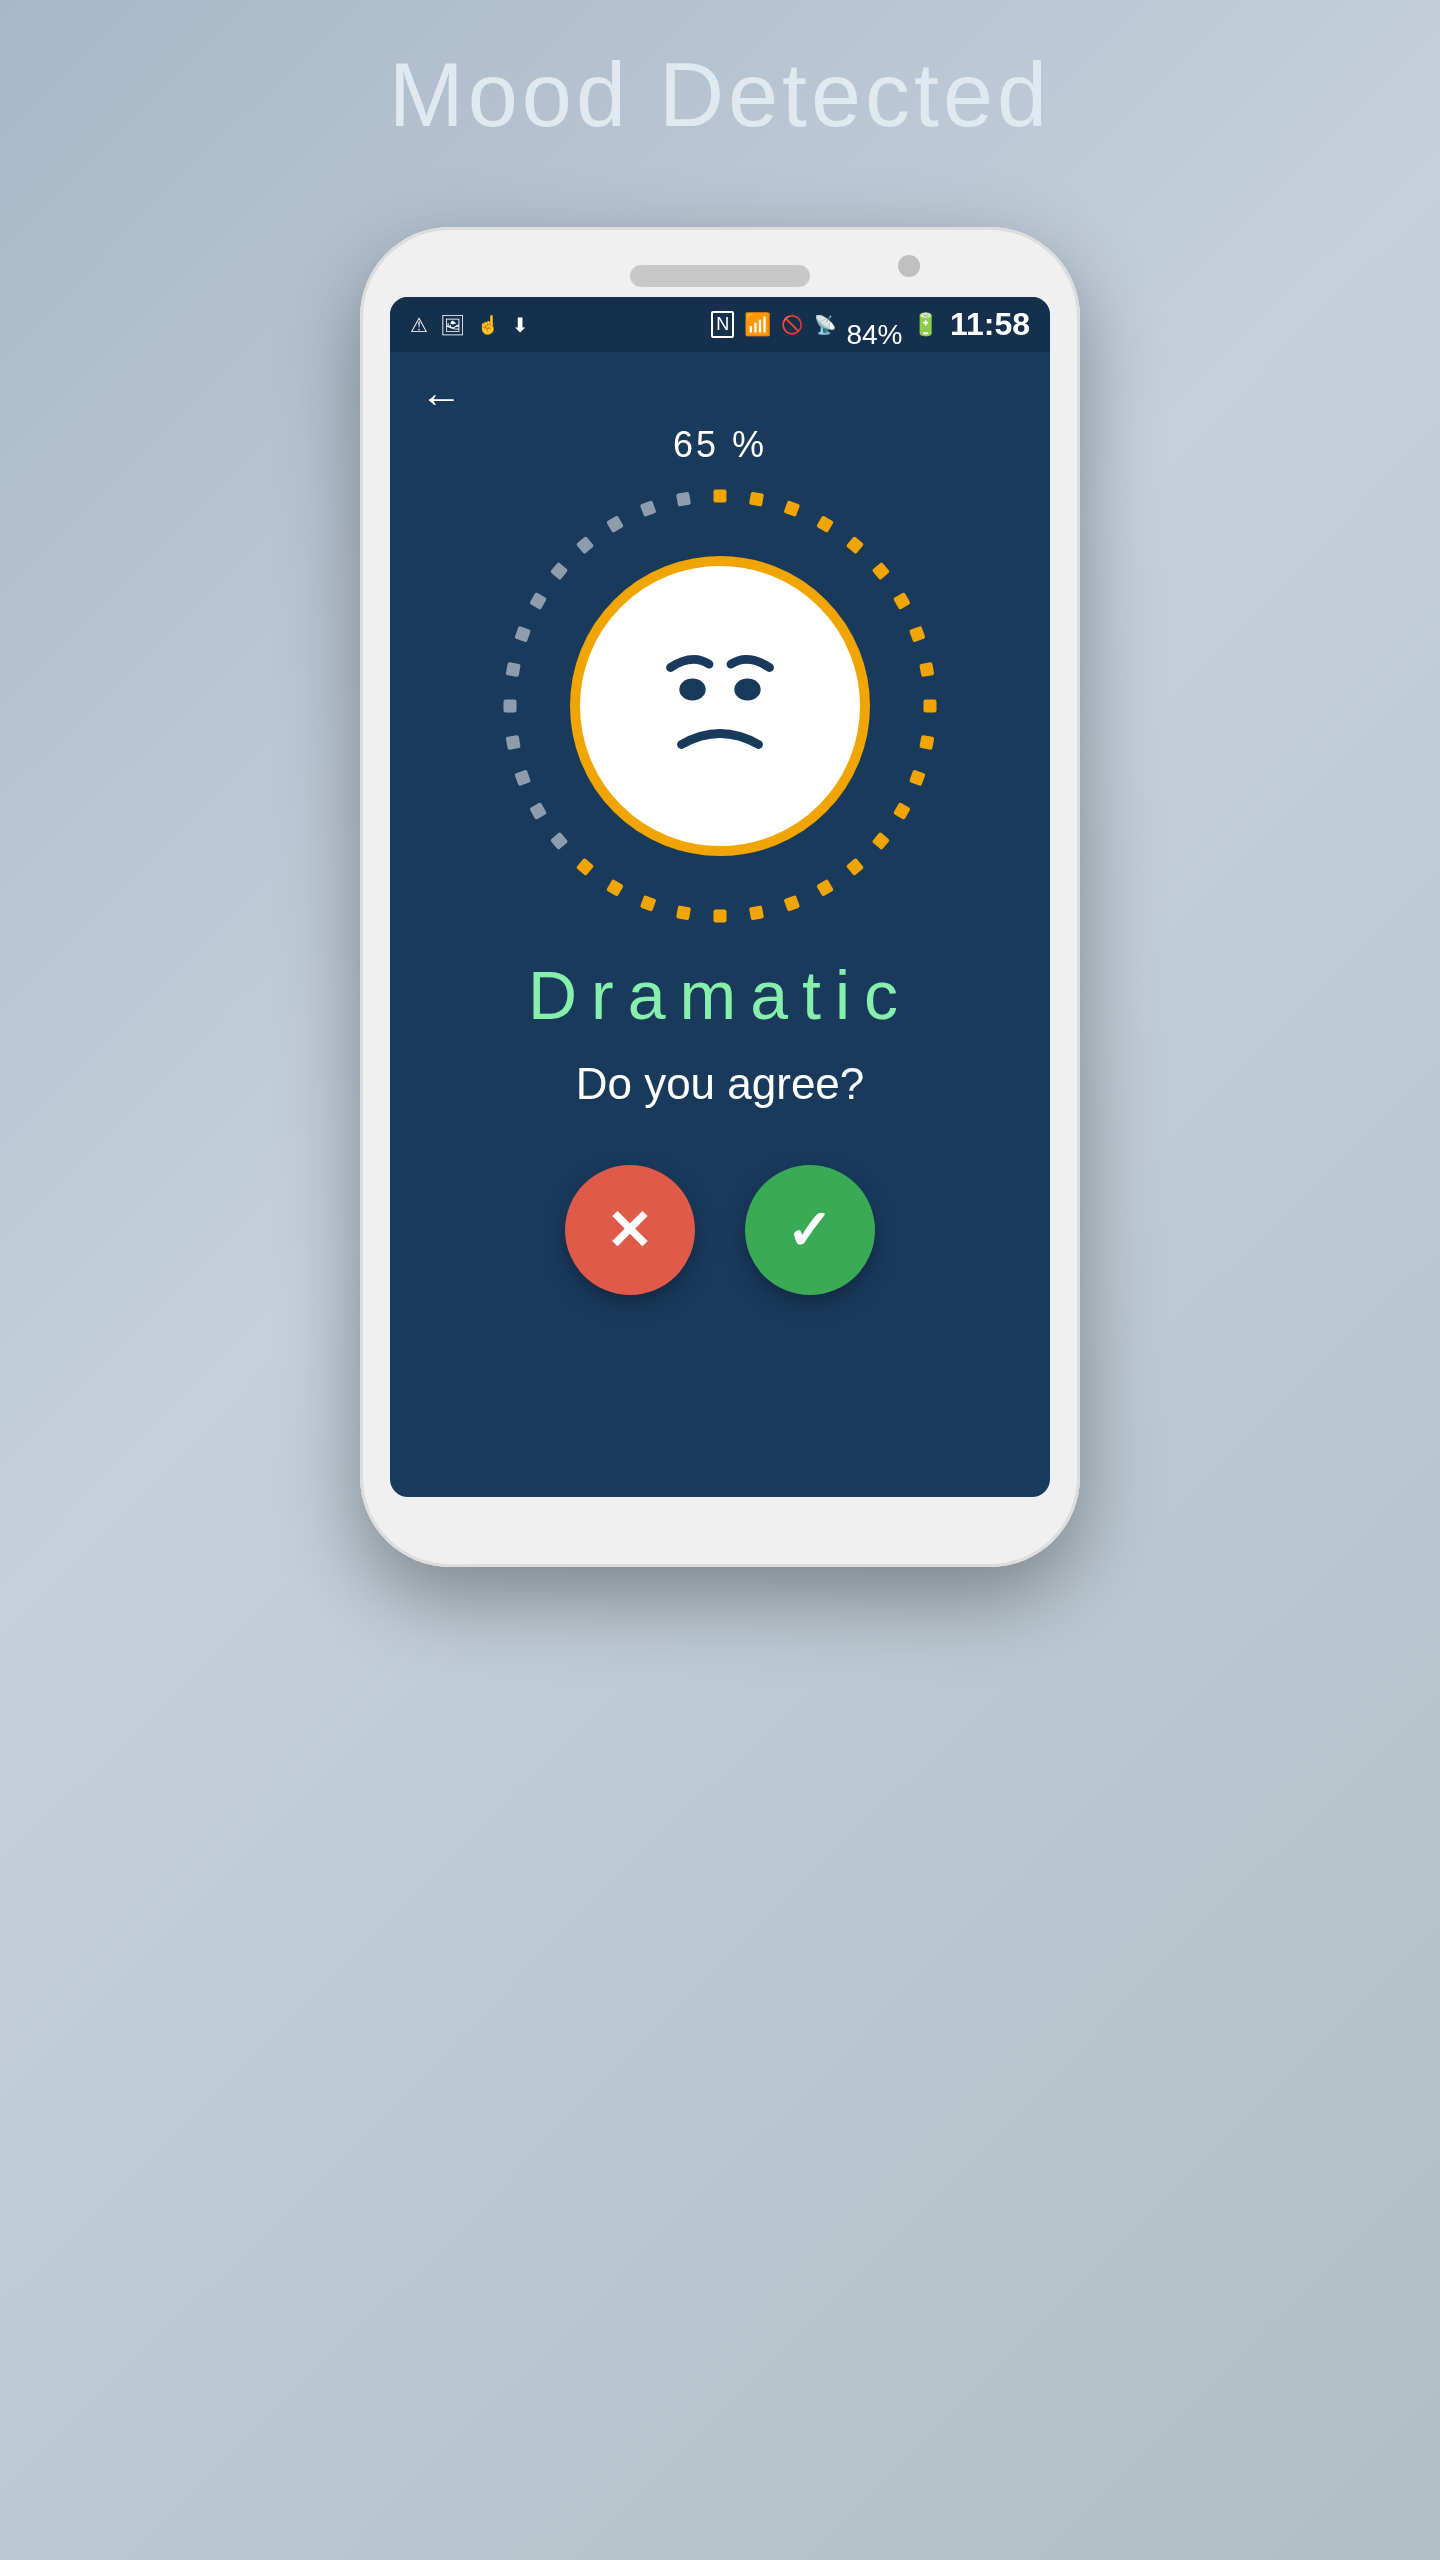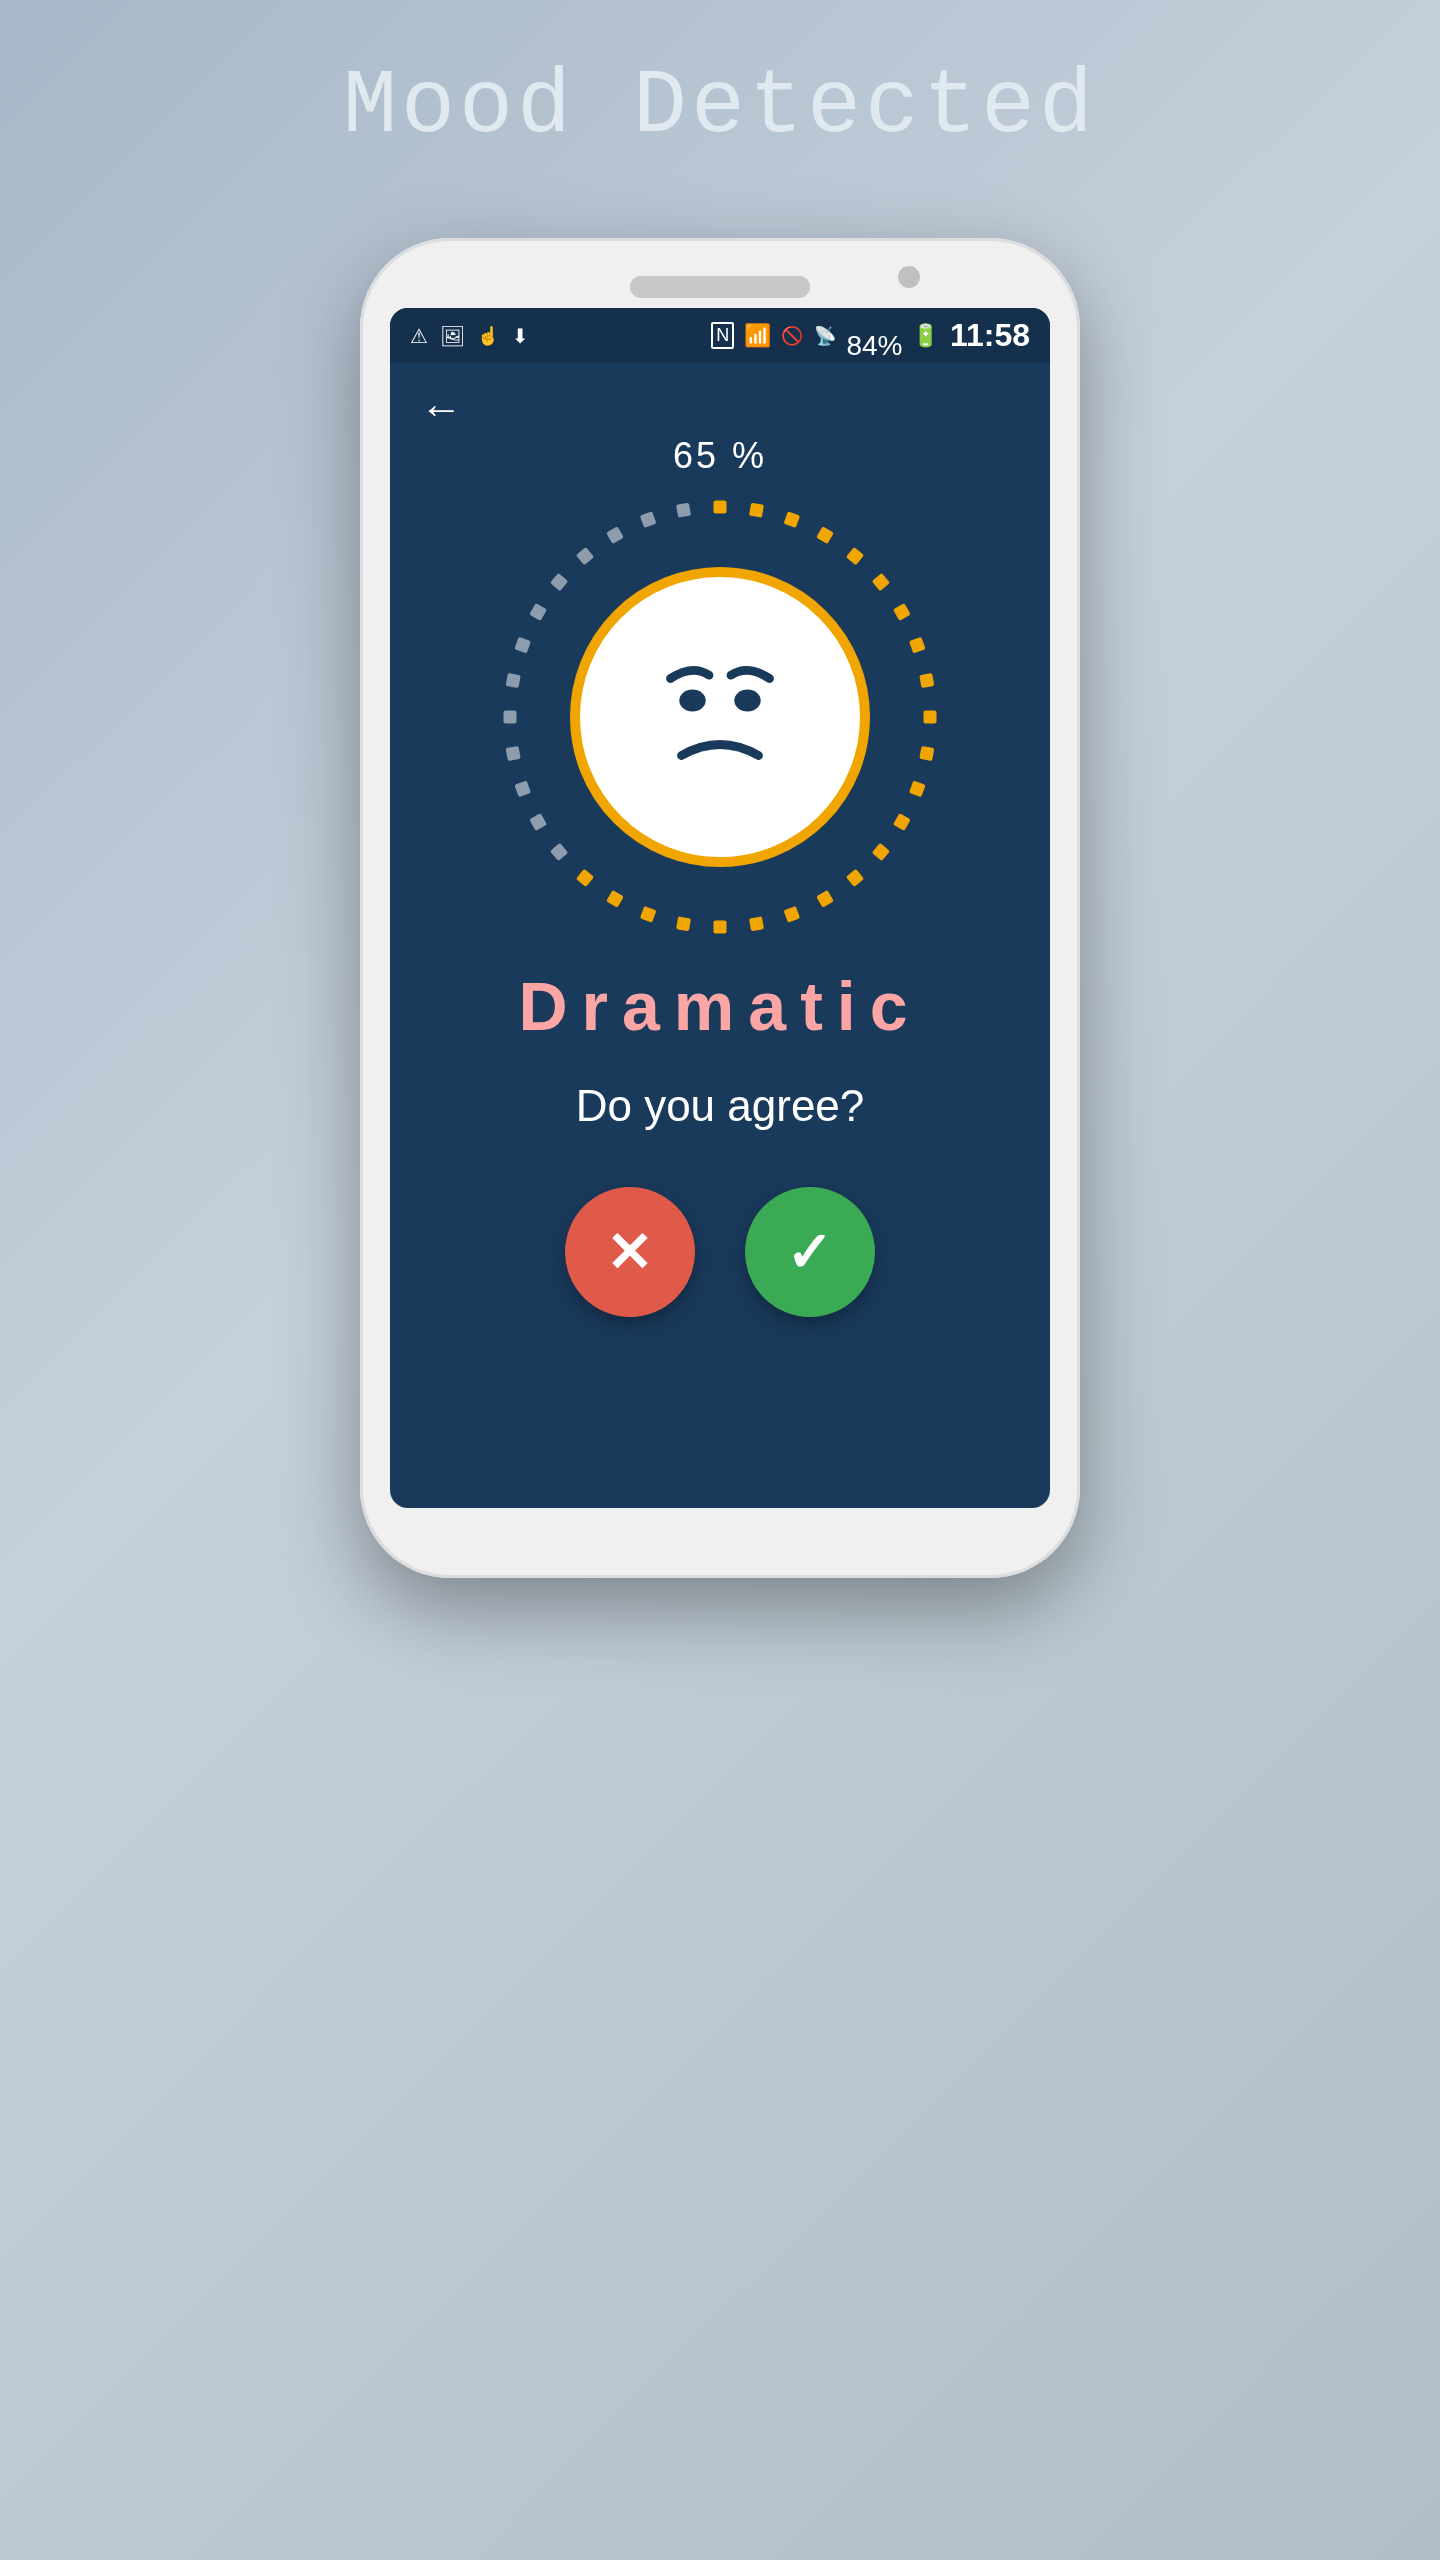--- a/index.html
+++ b/index.html
@@ -14,24 +14,23 @@
       justify-content: flex-start;
       font-family: 'Segoe UI', Arial, sans-serif;
       overflow: hidden;
     }
 
     .page-title {
       color: #e0e8f0;
       font-size: 90px;
       font-weight: 300;
       letter-spacing: 4px;
-      margin-top: 56px;
+      margin-top: 44px;
       margin-bottom: 80px;
       text-align: center;
-      font-family: Liberation Mono, monospace;
     }
 
     .phone-outer {
       width: 720px;
       height: 1340px;
       background: #f0f0f0;
       border-radius: 90px;
       box-shadow: 0 30px 80px rgba(0,0,0,0.35), inset 0 0 0 3px #ddd;
       display: flex;
       flex-direction: column;
@@ -167,25 +166,25 @@
       overflow: hidden;
     }
 
     .face-svg {
       width: 220px;
       height: 220px;
     }
 
     
     .mood-label {
-      color: #fca5a5;
+      color: #86efac;
       font-size: 68px;
-      font-weight: 700;
+      font-weight: 400;
       letter-spacing: 14px;
-      margin-bottom: 36px;
+      margin-bottom: 25px;
     }
 
     .agree-text {
       color: #ffffff;
       font-size: 44px;
       font-weight: 300;
       margin-bottom: 56px;
     }
 
     

